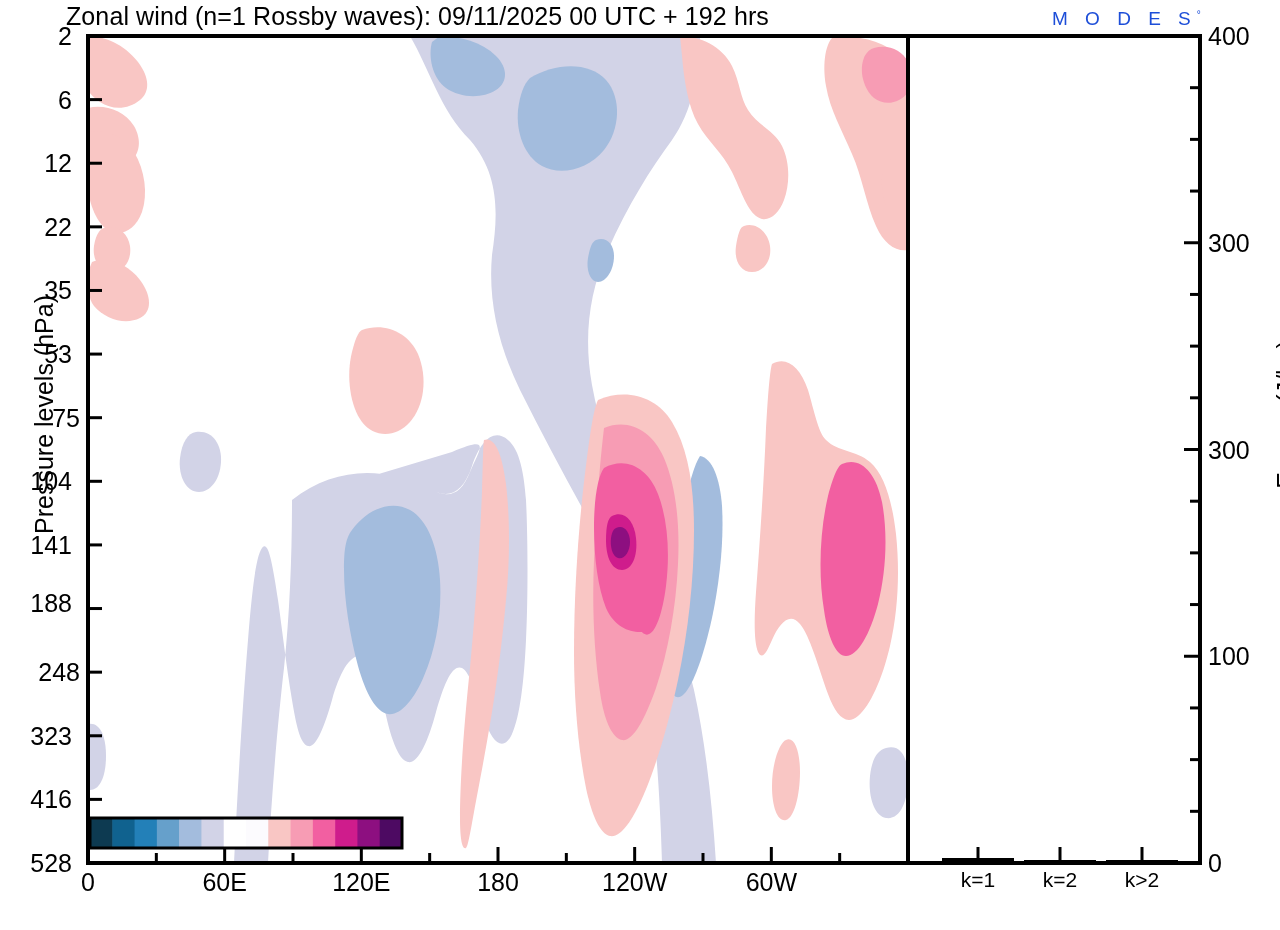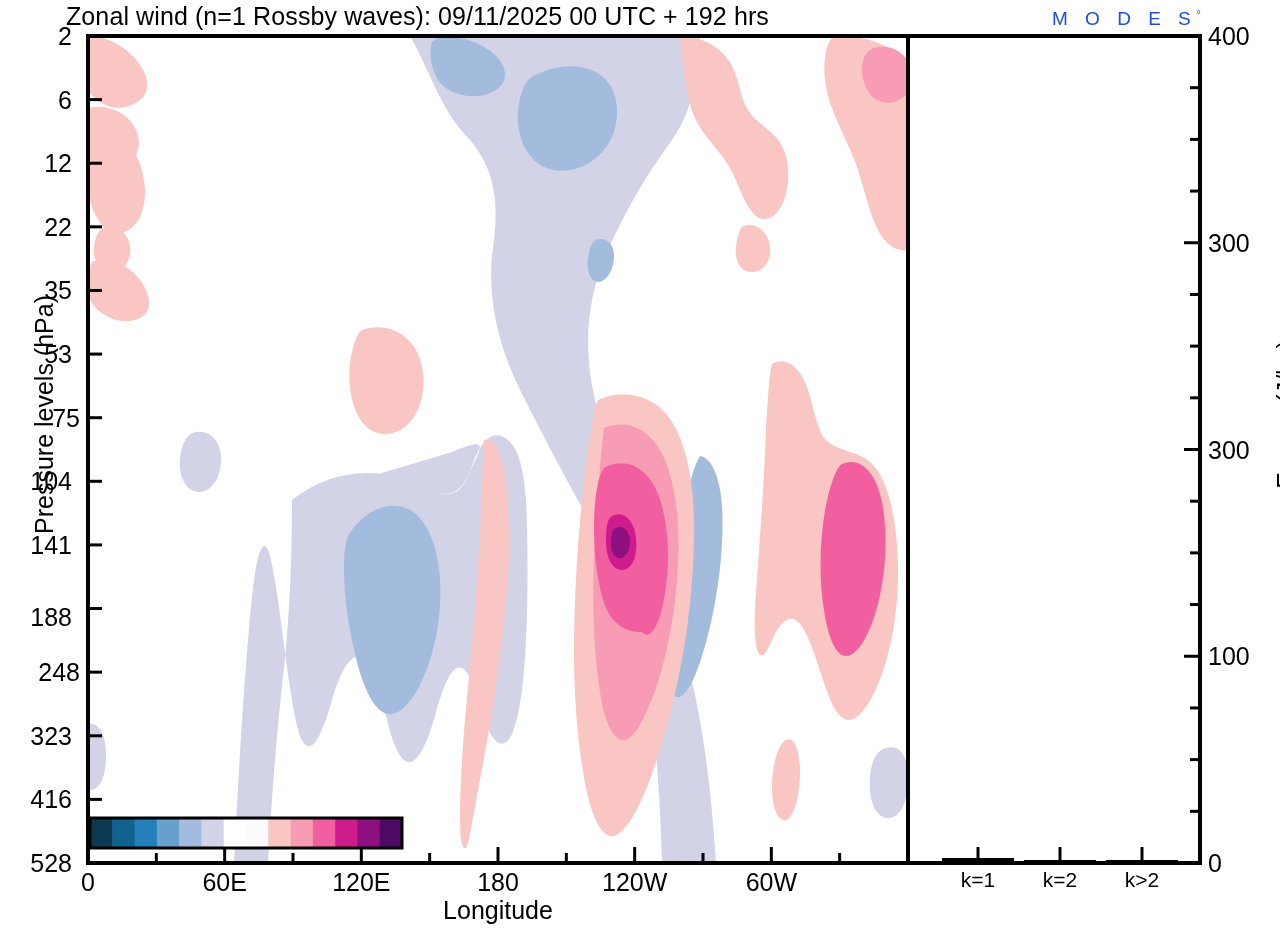--- a/index.html
+++ b/index.html
@@ -24,33 +24,32 @@
 </head>
 <body>
 
 <div id="root">
 
   <div class="title">Zonal wind (n=1 Rossby waves):  09/11/2025  00 UTC  + 192 hrs</div>
   <div class="modes"><span>M O D E S</span><sup>°</sup></div>
 
   <div class="ylab-left">Pressure levels (hPa)</div>
   <div class="ylab-right">Energy (J/kg)</div>
-  <div class="xlab">Longitude</div>
 
   <div id="ytick-holder" style="position:absolute;left:0;top:0;width:80px;height:930px;">
       <div class="ytick" style="top: 36px; right: 8px;">2</div>
       <div class="ytick" style="top: 99.6154px; right: 8px;">6</div>
       <div class="ytick" style="top: 163.231px; right: 8px;">12</div>
       <div class="ytick" style="top: 226.846px; right: 8px;">22</div>
       <div class="ytick" style="top: 290.462px; right: 8px;">35</div>
       <div class="ytick" style="top: 354.077px; right: 8px;">53</div>
       <div class="ytick" style="top: 417.692px; right: 0;">75</div>
       <div class="ytick" style="top: 481.308px; right: 8px;">104</div>
       <div class="ytick" style="top: 544.923px; right: 8px; text-align: center;">141</div>
-      <div class="ytick" style="top: 617px; right: 8px;">188</div>
+      <div class="ytick" style="top: 603px; right: 8px;">188</div>
       <div class="ytick" style="top: 672.154px; right: 0;">248</div>
       <div class="ytick" style="top: 735.769px; right: 8px;">323</div>
       <div class="ytick" style="top: 799.385px; right: 8px;">416</div>
       <div class="ytick" style="top: 863px; right: 8px;">528</div>
     </div>
 
   <div id="ytickR-holder" style="position:absolute;left:1200px;top:0;width:80px;height:930px;">
       <div class="ytickR" style="top: 36px; left: 8px;">400</div>
       <div class="ytickR" style="top: 242.75px; left: 8px;">300</div>
       <div class="ytickR" style="top: 449.5px; left: 8px;">300</div>

